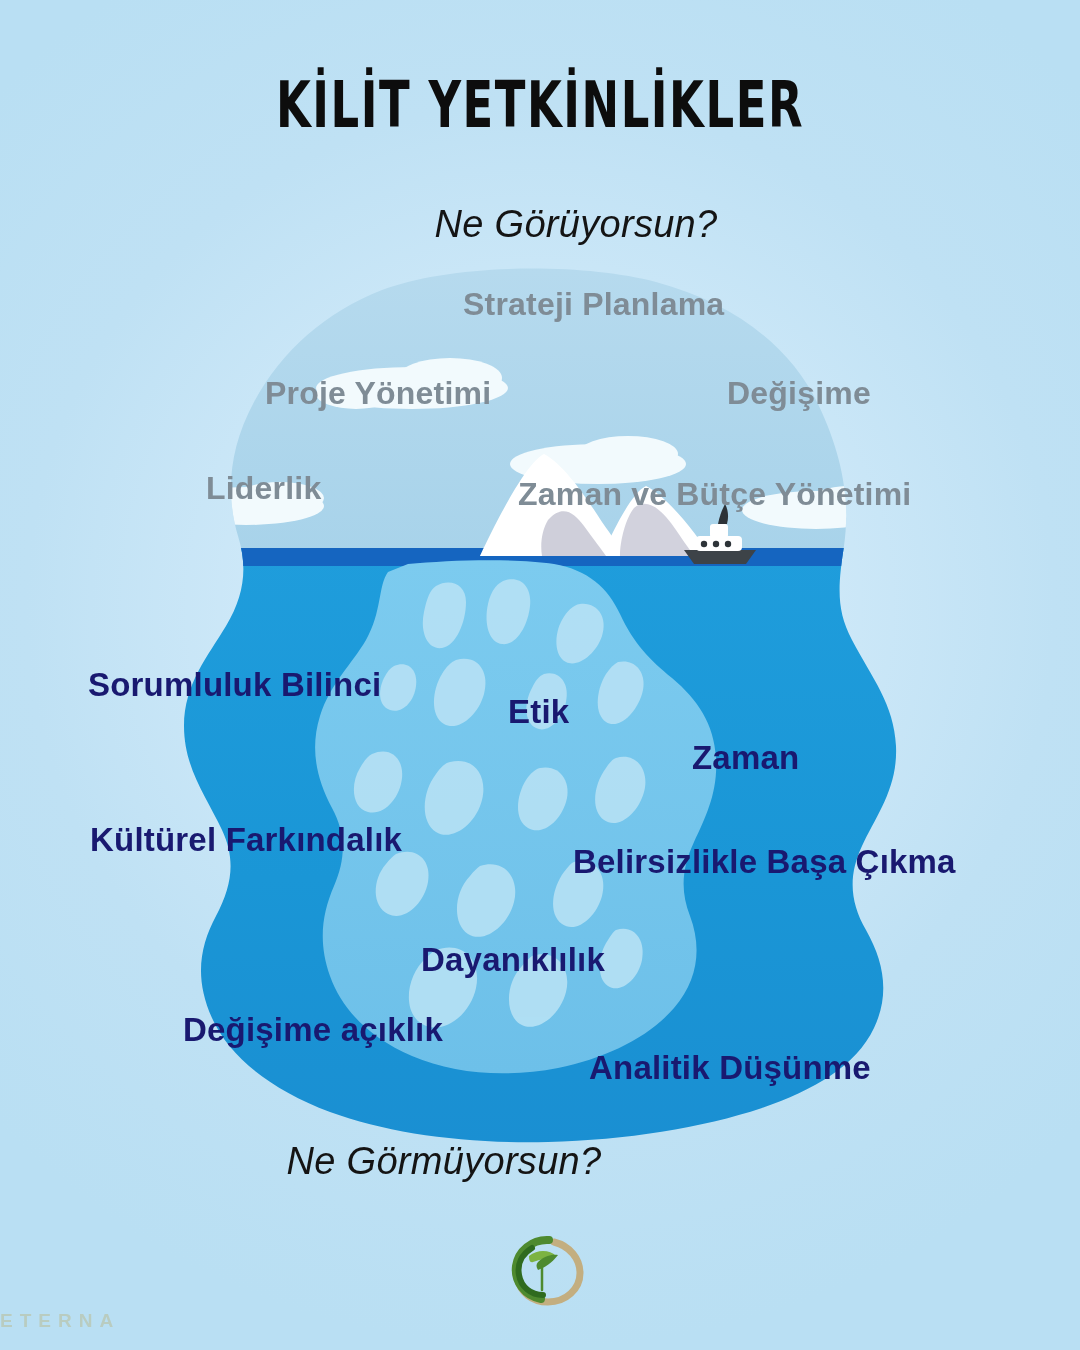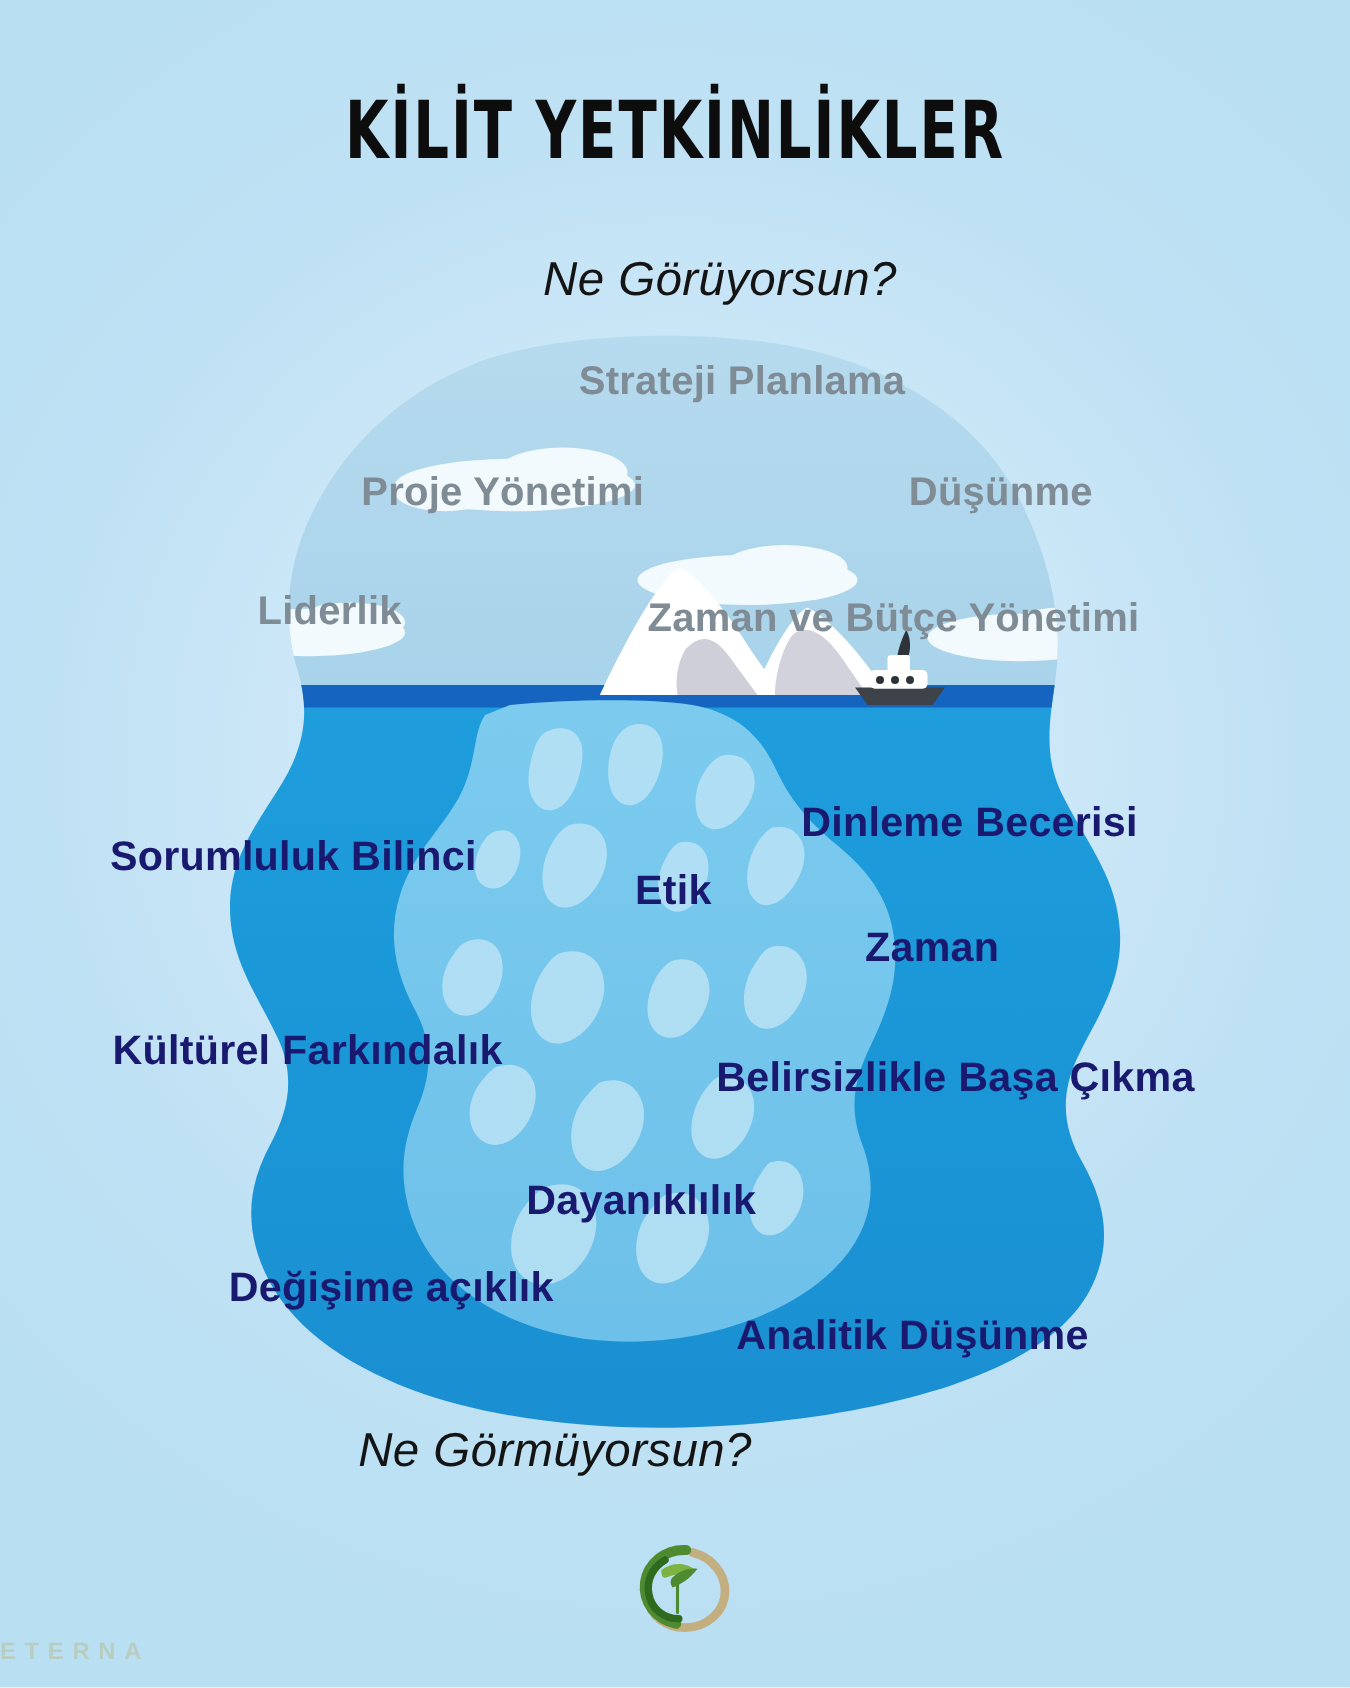--- a/index.html
+++ b/index.html
@@ -234,26 +234,25 @@
           <path fill="#2d3338" d="M568,256 c2,-10 5,-16 7,-20 c3,5 4,13 2,20 Z"></path>
         </g>
       </g>
     </svg>
   </div>
 
   <div class="title">KİLİT YETKİNLİKLER</div>
   <div class="subtitle-top">Ne Görüyorsun?</div>
 
   <div class="label visible-skill" style="left:463px;top:288px">Strateji Planlama</div>
-  <div class="label visible-skill" style="left:289px;top:377px">Proje Yönetimi</div>
-  <div class="label visible-skill" style="left:727px;top:377px">Düşünme</div>
+  <div class="label visible-skill" style="left:265px;top:377px">Proje Yönetimi</div>
+  <div class="label visible-skill" style="left:727px;top:377px">Değişime</div>
   <div class="label visible-skill" style="left:206px;top:472px">Liderlik</div>
   <div class="label visible-skill" style="left:518px;top:478px">Zaman ve Bütçe Yönetimi</div>
 
-  <div class="label hidden-skill" style="left:641px;top:641px">Dinleme Becerisi</div>
   <div class="label hidden-skill" style="left:88px;top:668px">Sorumluluk Bilinci</div>
   <div class="label hidden-skill" style="left:508px;top:695px">Etik</div>
   <div class="label hidden-skill" style="left:692px;top:741px">Zaman</div>
   <div class="label hidden-skill" style="left:90px;top:823px">Kültürel Farkındalık</div>
   <div class="label hidden-skill" style="left:573px;top:845px">Belirsizlikle Başa Çıkma</div>
   <div class="label hidden-skill" style="left:421px;top:943px">Dayanıklılık</div>
   <div class="label hidden-skill" style="left:183px;top:1013px">Değişime açıklık</div>
   <div class="label hidden-skill" style="left:589px;top:1051px">Analitik Düşünme</div>
 
   <div class="subtitle-bottom">Ne Görmüyorsun?</div>

